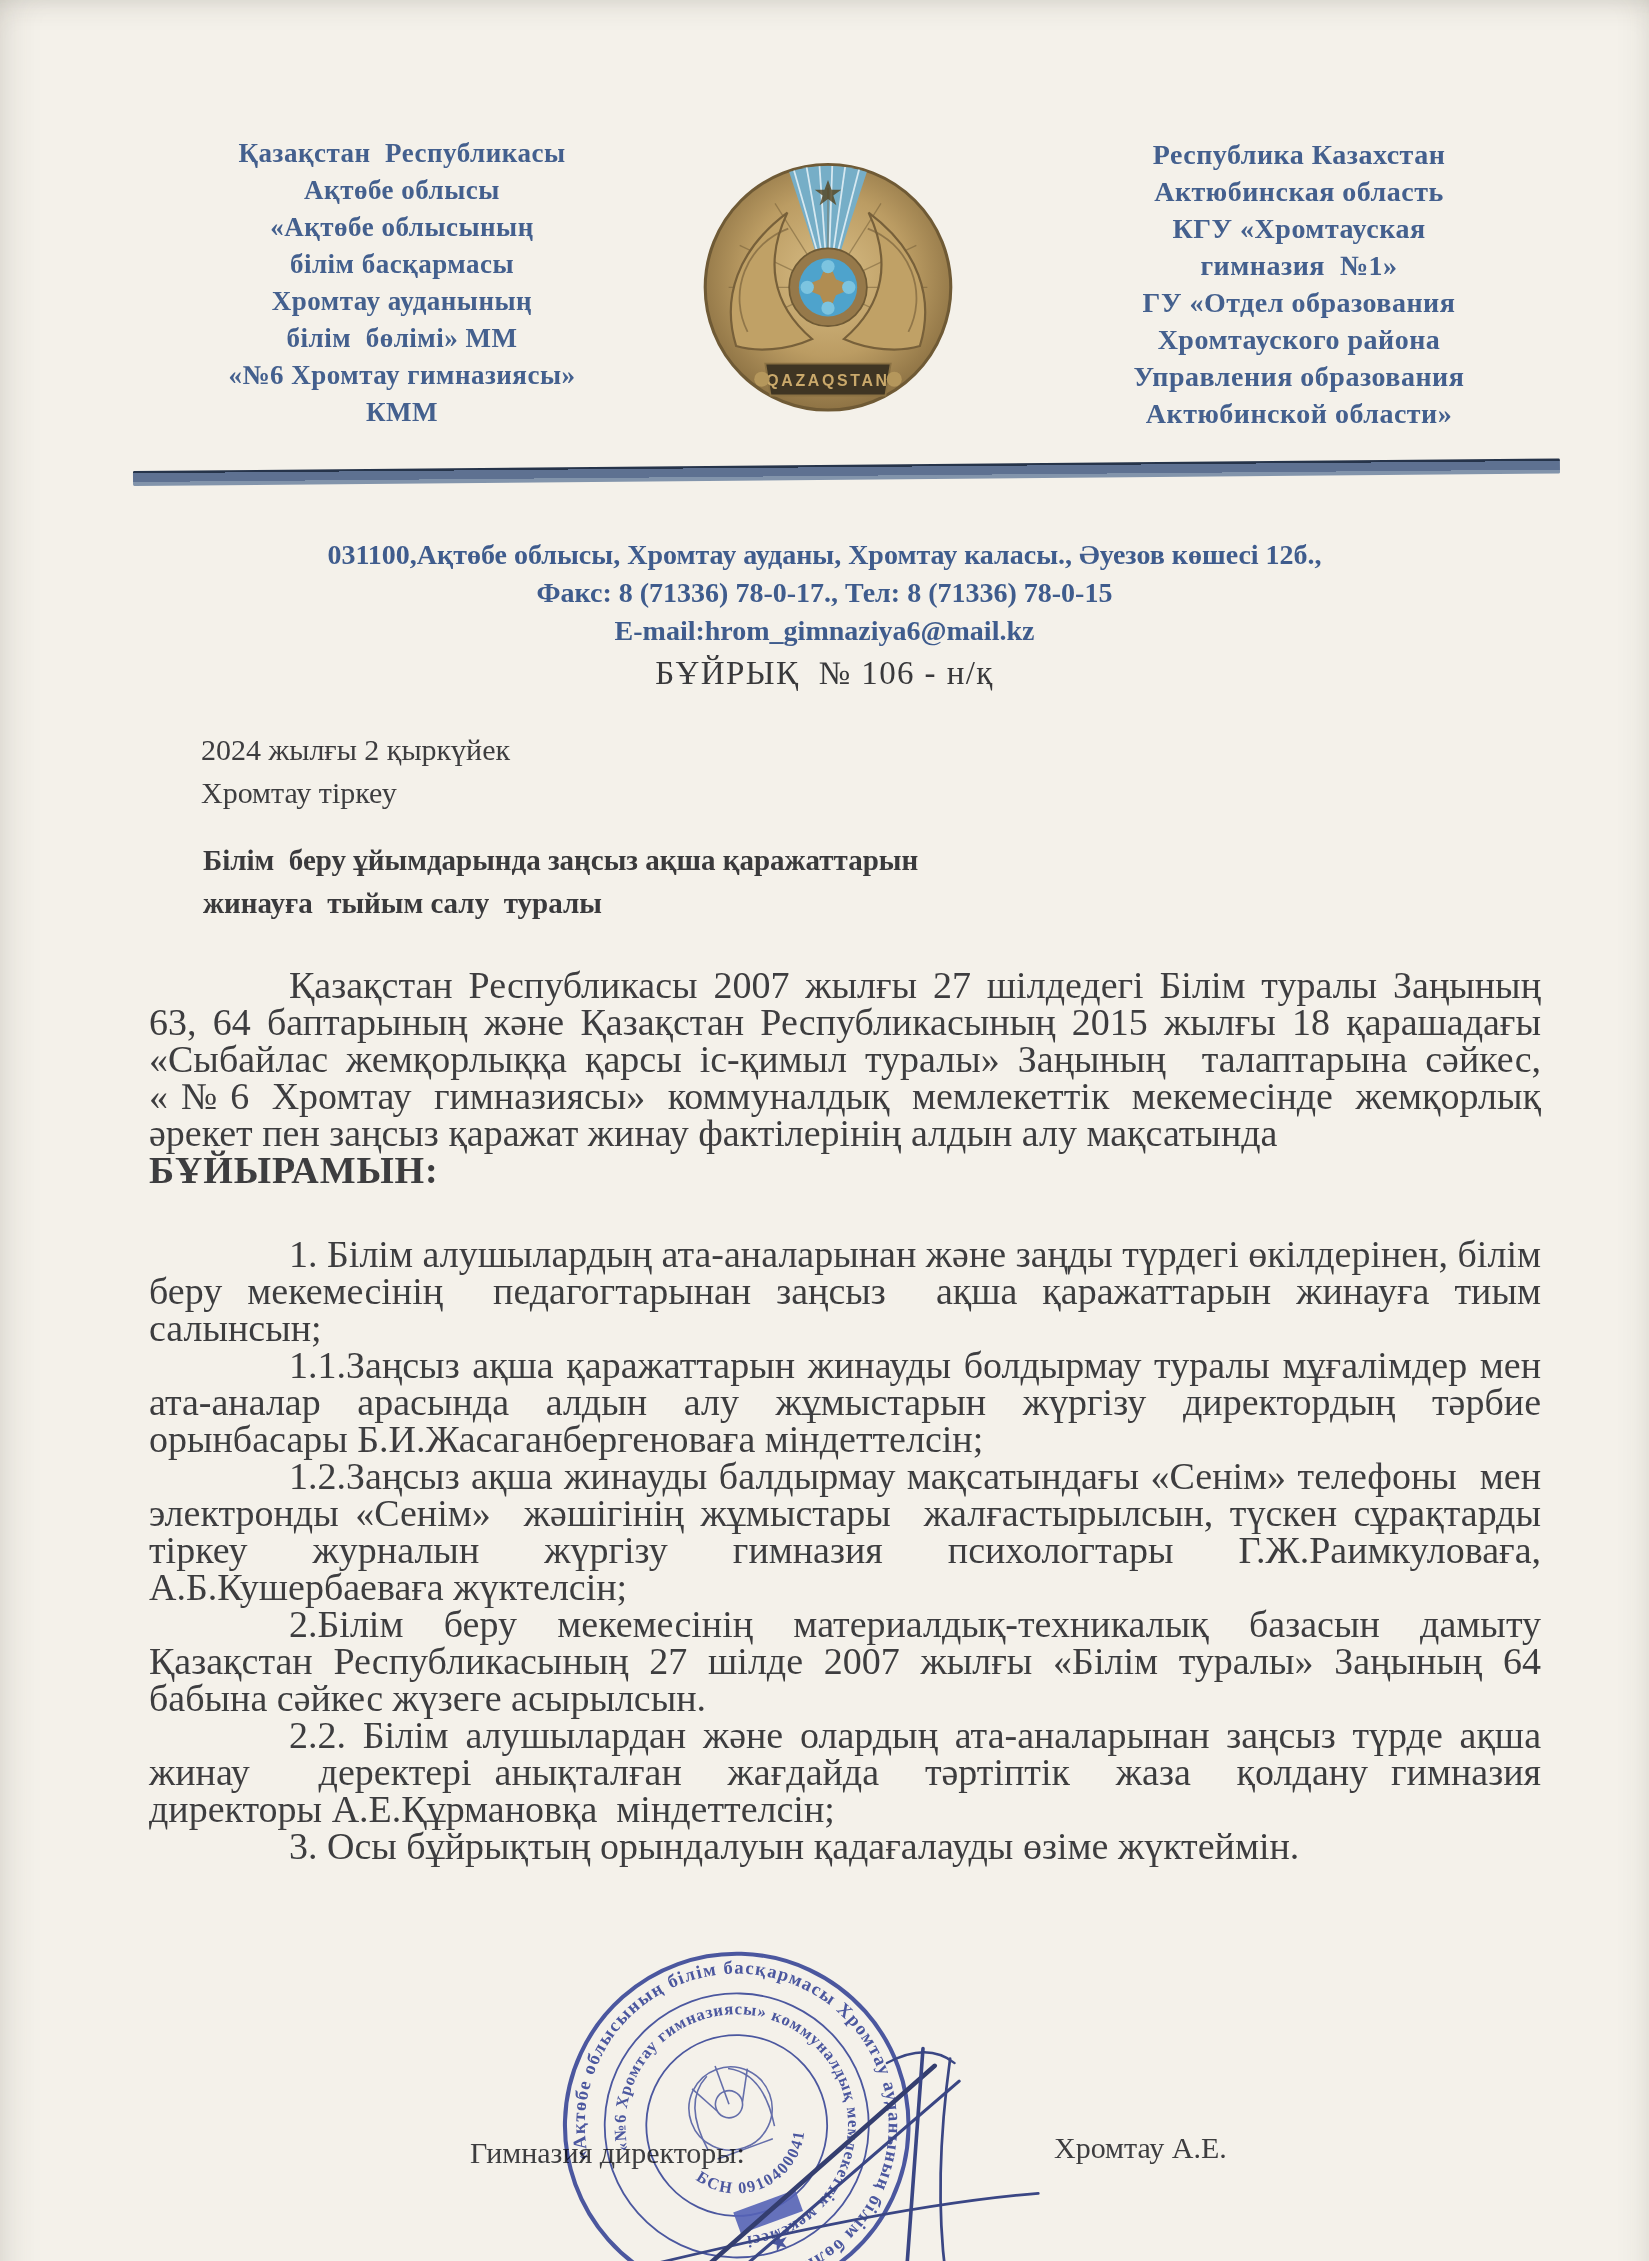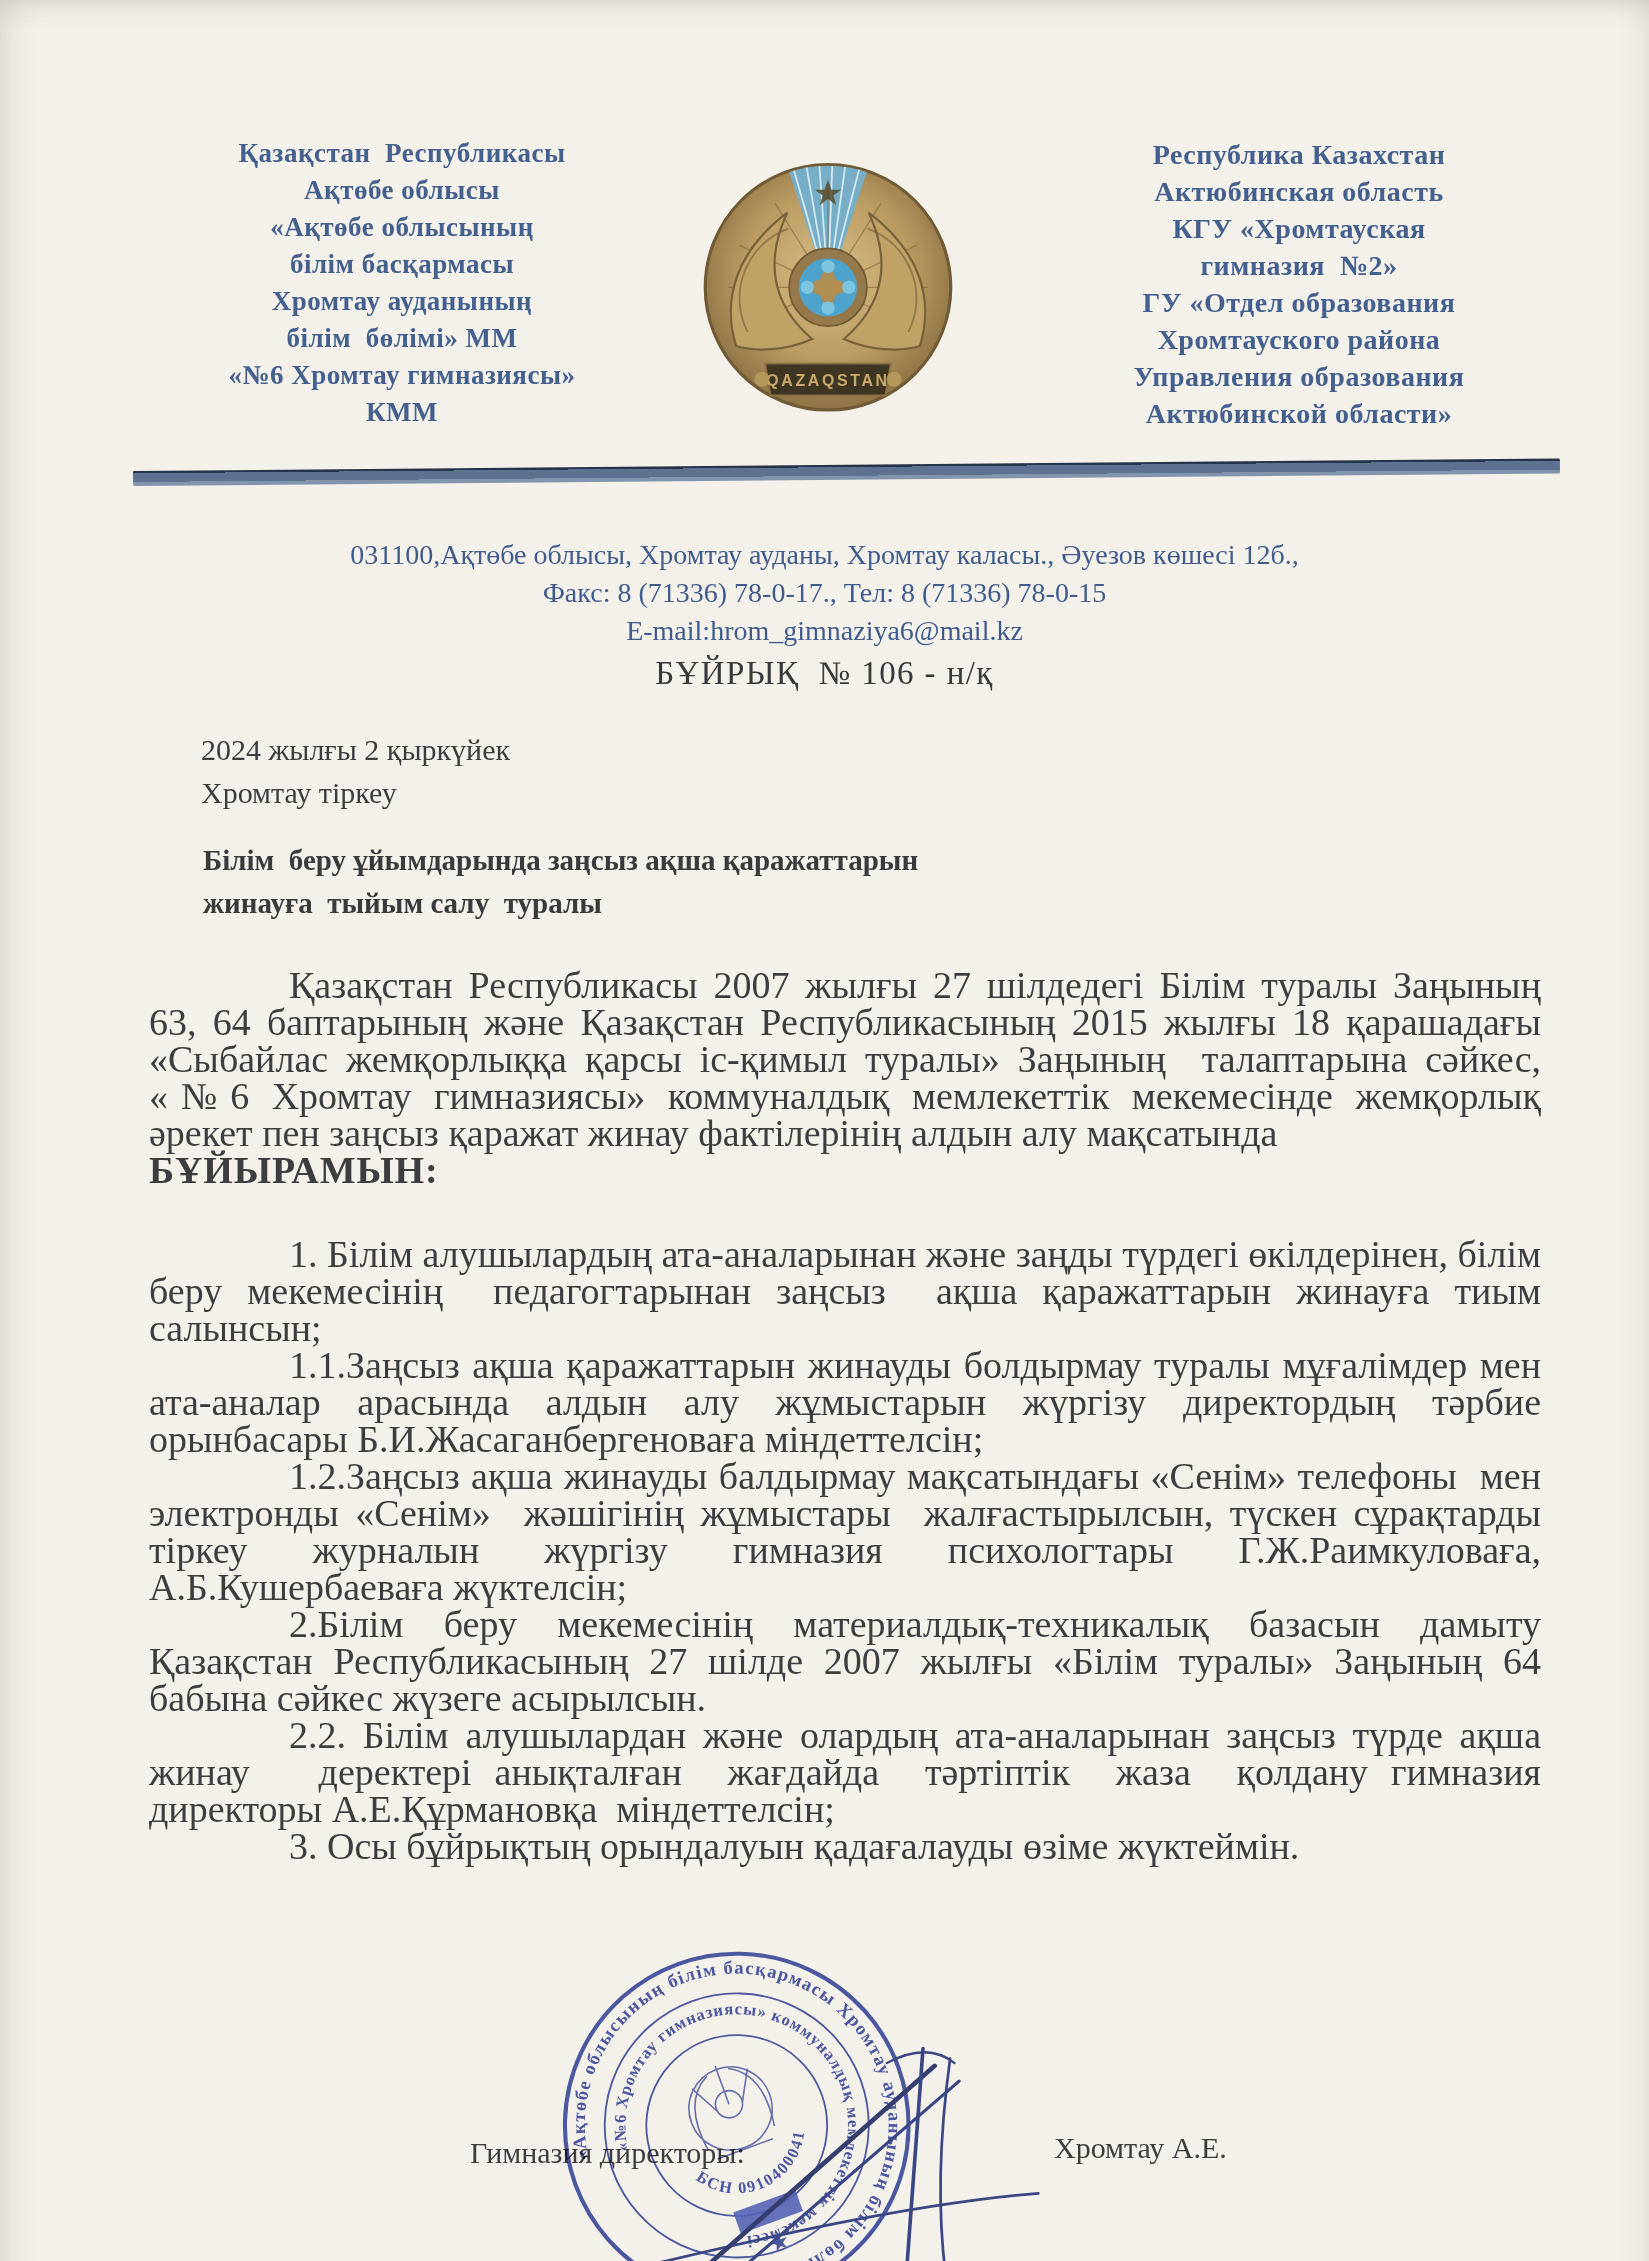--- a/index.html
+++ b/index.html
@@ -20,21 +20,21 @@
   .org-right{position:absolute; left:1023px; top:136px; width:552px;
     text-align:center; font-weight:bold; font-size:28px; line-height:37px;
     color:#44608e; letter-spacing:0.5px;}
   .emblem{position:absolute; left:693px; top:157px; width:270px; height:265px;}
   
   .divider{position:absolute; left:133px; top:471px; width:1427px; height:14.5px;
     background:linear-gradient(#26344a 0 2.3px,#5e7191 2.3px 11px,#8294ab 11px 14.5px);
     transform:rotate(-0.5deg); transform-origin:left center; border-radius:1.4px;}
   
   .contact{position:absolute; left:0; right:0; top:536px; text-align:center;
-    font-weight:normal; font-size:28px; line-height:38px; color:#3f5c8d;}
+    font-weight:bold; font-size:28px; line-height:38px; color:#3f5c8d;}
   
   .title{position:absolute; left:0; right:0; top:655px; text-align:center;
     font-size:33px; color:#39393b; letter-spacing:1.4px;}
   
   .dateline{position:absolute; left:201px; top:714px; font-size:30px; line-height:43px;margin-top:14px;}
   
   .subject{position:absolute; left:203px; top:839px; font-weight:bold;
     font-size:29px; line-height:43px; color:#3a3a3c;}
   
   .body-block{position:absolute; left:149px; top:967px; width:1392px;
@@ -62,21 +62,21 @@
     <div class="t">Хромтау ауданының</div>
     <div class="t">білім  бөлімі» ММ</div>
     <div class="t">«№6 Хромтау гимназиясы»</div>
     <div class="t">КММ</div>
   </div>
 
   <div class="org-right">
     <div class="t">Республика Казахстан</div>
     <div class="t">Актюбинская область</div>
     <div class="t">КГУ «Хромтауская</div>
-    <div class="t">гимназия  №2»</div>
+    <div class="t">гимназия  №1»</div>
     <div class="t">ГУ «Отдел образования</div>
     <div class="t">Хромтауского района</div>
     <div class="t">Управления образования</div>
     <div class="t">Актюбинской области»</div>
   </div>
 
   <svg class="emblem" viewBox="0 0 600 600">
     <defs>
       <radialGradient id="gold" cx="50%" cy="45%" r="60%">
         <stop offset="0%" stop-color="#d8bd85"></stop>

